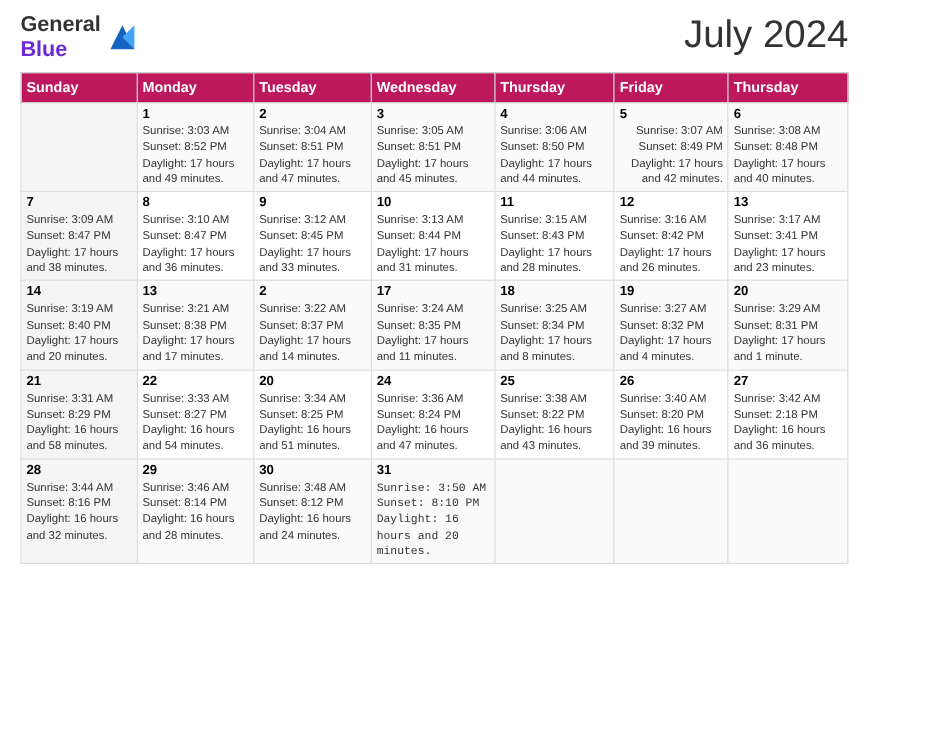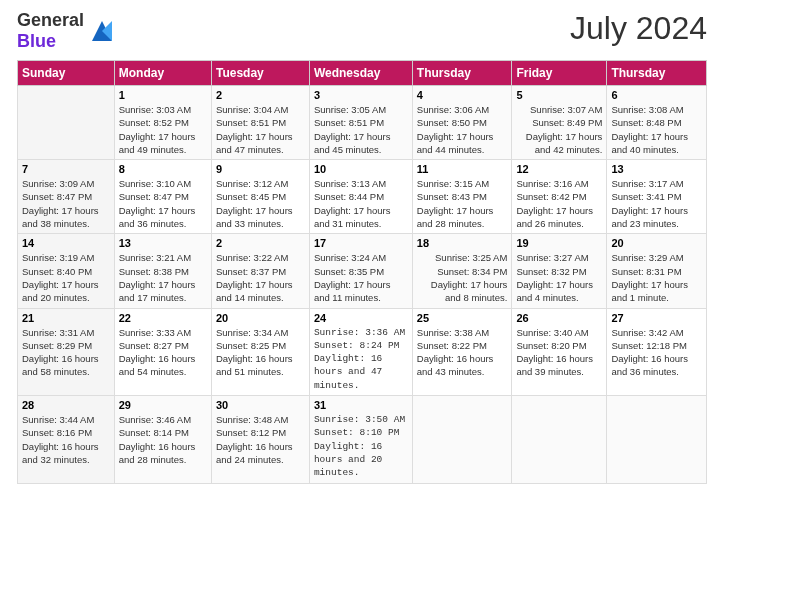--- a/index.html
+++ b/index.html
@@ -224,21 +224,21 @@
 Daylight: 17 hours and 14 minutes.</div>
           </td>
           <td>
             <div class="day-num">17</div>
             <div class="day-info" style="white-space: pre-line;">Sunrise: 3:24 AM
 Sunset: 8:35 PM
 Daylight: 17 hours and 11 minutes.</div>
           </td>
           <td>
             <div class="day-num">18</div>
-            <div class="day-info" style="white-space: pre-line; text-align: right;">Sunrise: 3:25 AM
+            <div class="day-info" style="white-space: pre-line;">Sunrise: 3:25 AM
 Sunset: 8:34 PM
 Daylight: 17 hours and 8 minutes.</div>
           </td>
           <td>
             <div class="day-num">19</div>
             <div class="day-info" style="white-space: pre-line;">Sunrise: 3:27 AM
 Sunset: 8:32 PM
 Daylight: 17 hours and 4 minutes.</div>
           </td>
           <td>
@@ -262,40 +262,40 @@
 Daylight: 16 hours and 54 minutes.</div>
           </td>
           <td>
             <div class="day-num">20</div>
             <div class="day-info" style="white-space: pre-line;">Sunrise: 3:34 AM
 Sunset: 8:25 PM
 Daylight: 16 hours and 51 minutes.</div>
           </td>
           <td>
             <div class="day-num">24</div>
-            <div class="day-info" style="white-space: pre-line; font-family: Liberation Mono, monospace;">Sunrise: 3:36 AM
+            <div class="day-info" style="white-space: pre-line;">Sunrise: 3:36 AM
 Sunset: 8:24 PM
 Daylight: 16 hours and 47 minutes.</div>
           </td>
           <td>
             <div class="day-num">25</div>
             <div class="day-info" style="white-space: pre-line;">Sunrise: 3:38 AM
 Sunset: 8:22 PM
 Daylight: 16 hours and 43 minutes.</div>
           </td>
           <td>
             <div class="day-num">26</div>
             <div class="day-info" style="white-space: pre-line;">Sunrise: 3:40 AM
 Sunset: 8:20 PM
 Daylight: 16 hours and 39 minutes.</div>
           </td>
           <td>
             <div class="day-num">27</div>
             <div class="day-info" style="white-space: pre-line;">Sunrise: 3:42 AM
-Sunset: 12:18 PM
+Sunset: 2:18 PM
 Daylight: 16 hours and 36 minutes.</div>
           </td>
         </tr>
         <tr>
           <td>
             <div class="day-num">28</div>
             <div class="day-info" style="white-space: pre-line;">Sunrise: 3:44 AM
 Sunset: 8:16 PM
 Daylight: 16 hours and 32 minutes.</div>
           </td>

